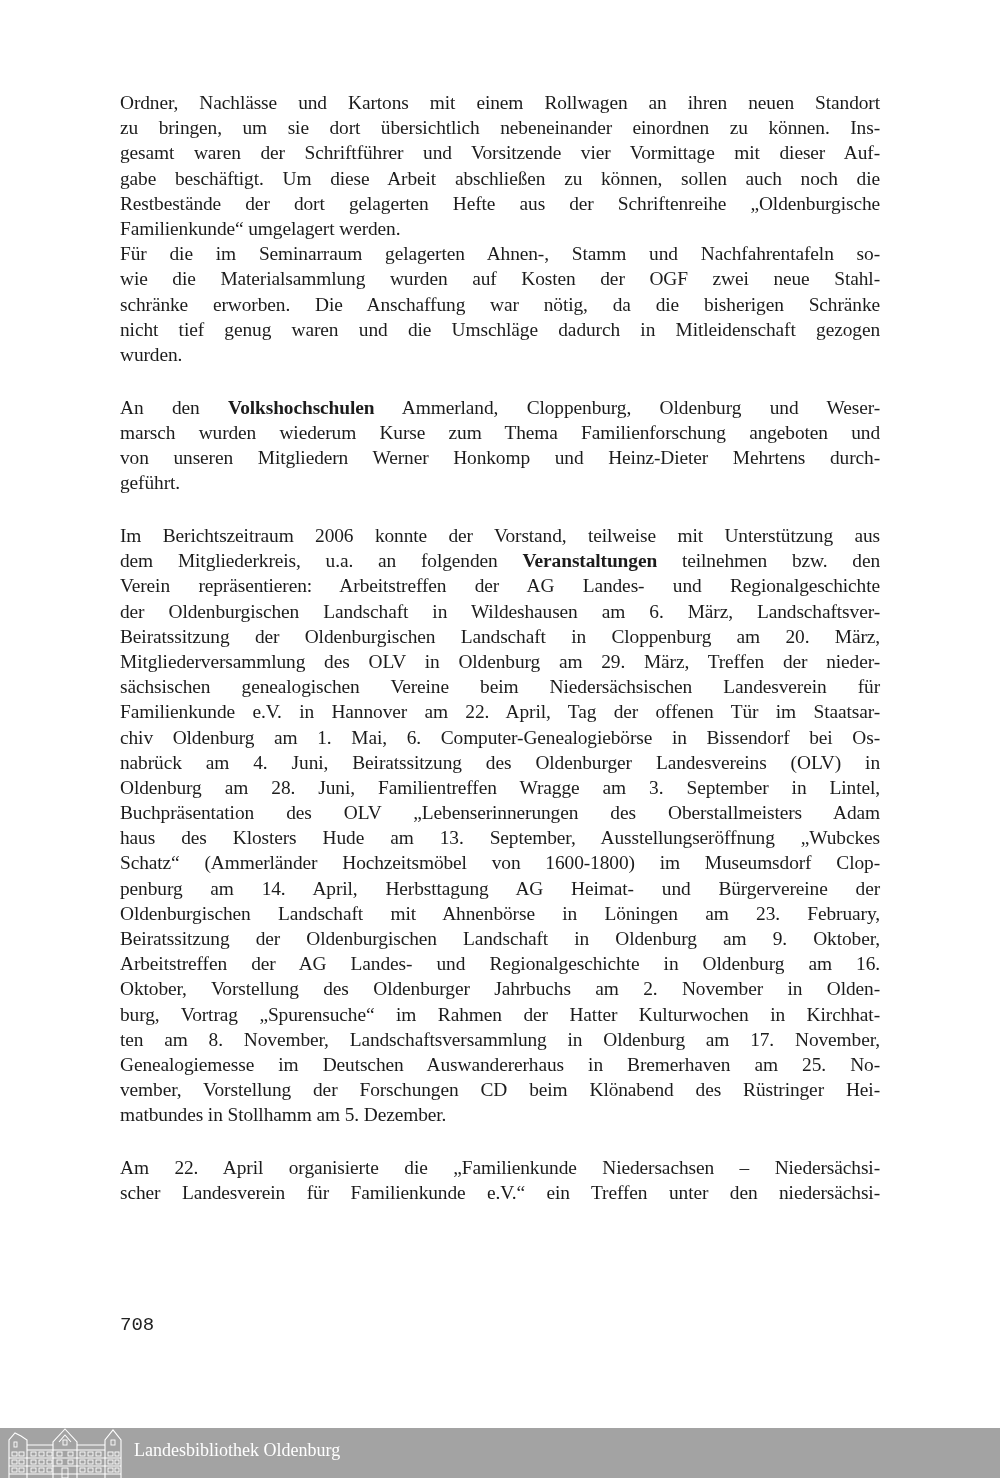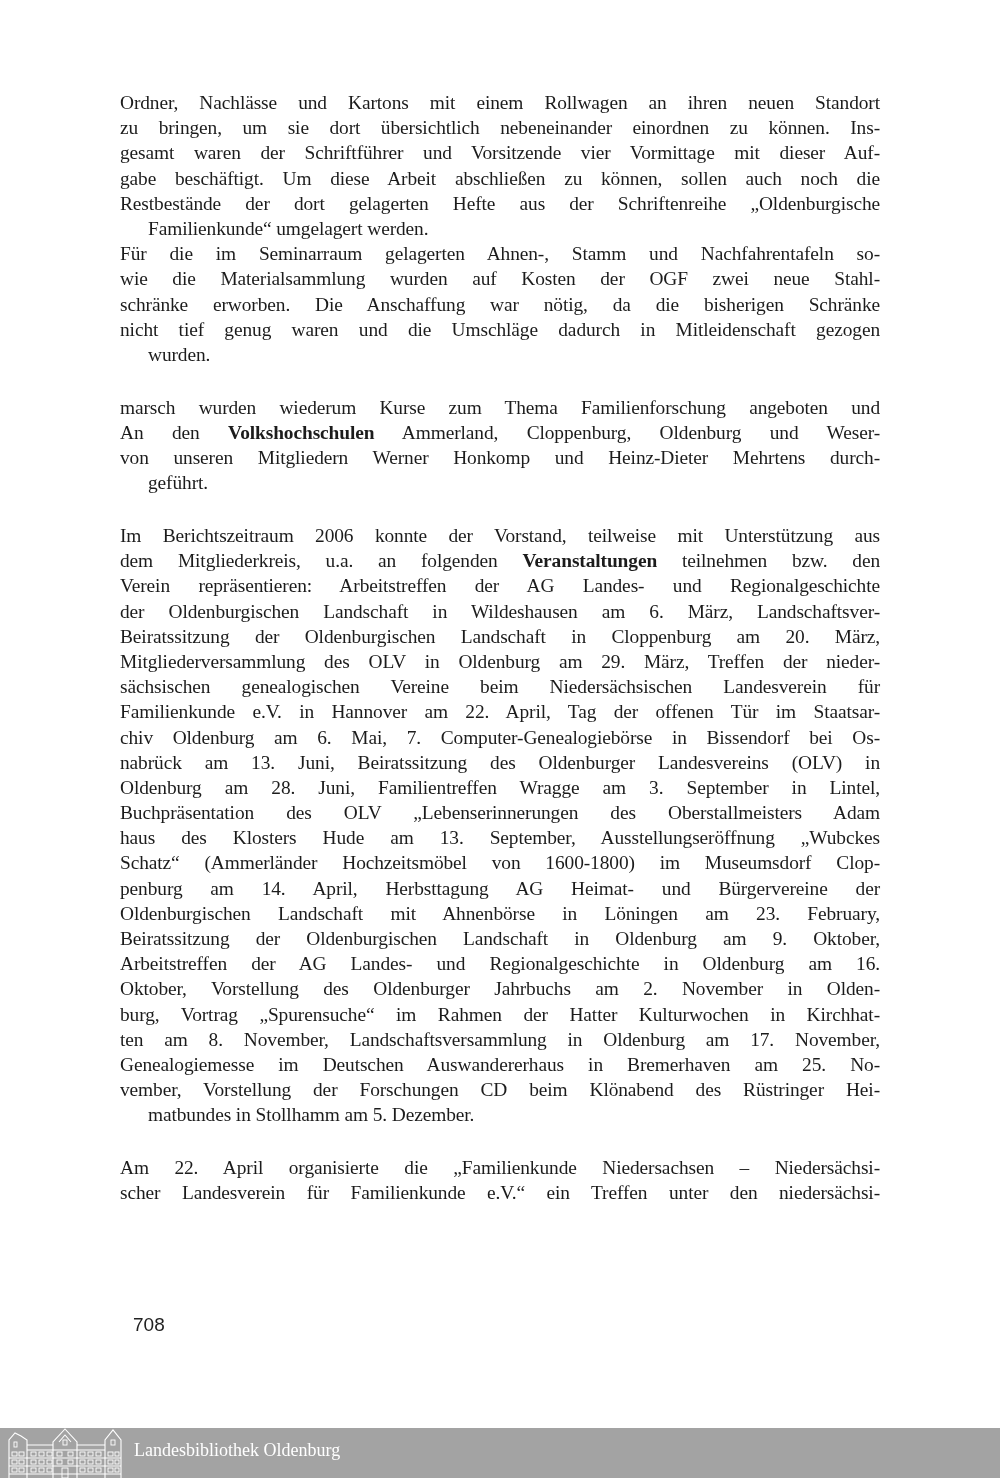--- a/index.html
+++ b/index.html
@@ -9,26 +9,26 @@
   }
   .page-text {
     position: absolute; left: 120px; top: 90px; width: 760px;
   }
   .line {
     display: block; height: 25.2px; line-height: 25.2px; font-size: 18.2px;
     white-space: nowrap; text-align: justify; text-align-last: justify;
     font-family: "Liberation Serif", "DejaVu Serif", serif;
     font-size: 19.4px; letter-spacing: -0.1px;
   }
-  .line.last { text-align-last: left; margin-left: 28px; }
+  .line.last { text-align-last: left; }
   .gap { display: block; height: 27.6px; }
   b { font-weight: bold; }
   .page-number {
-    position: absolute; left: 133px; top: 1314px; font-size: 19px;
-    font-family: Liberation Sans, sans-serif; color: #222;
+    position: absolute; left: 120px; top: 1314px; font-size: 19px;
+    font-family: Liberation Mono, monospace; color: #222;
   }
   .footer {
     position: absolute; left: 0; top: 1428px; width: 1000px; height: 50px; background: #a3a3a3;
   }
   .footer-logo { position: absolute; left: 5px; top: 0px; width: 120px; height: 50px; }
   .footer-name {
     position: absolute; left: 134px; top: 12px; color: #ffffff; font-size: 18px;
     font-family: "Liberation Serif", "DejaVu Serif", serif;
   }
 </style>
@@ -46,38 +46,38 @@
     <span class="line last">Familienkunde“ umgelagert werden.</span>
     <span class="line">Für die im Seminarraum gelagerten Ahnen-, Stamm und Nachfahrentafeln so-</span>
     <span class="line">wie die Materialsammlung wurden auf Kosten der OGF zwei neue Stahl-</span>
     <span class="line">schränke erworben. Die Anschaffung war nötig, da die bisherigen Schränke</span>
     <span class="line">nicht tief genug waren und die Umschläge dadurch in Mitleidenschaft gezogen</span>
     <span class="line last">wurden.</span>
   </div>
   <span class="gap"></span>
 
   <div>
+    <span class="line"><span>An den </span><b>Volkshochschulen</b><span> Ammerland, Cloppenburg, Oldenburg und Weser-</span></span>
     <span class="line">marsch wurden wiederum Kurse zum Thema Familienforschung angeboten und</span>
-    <span class="line"><span>An den </span><b>Volkshochschulen</b><span> Ammerland, Cloppenburg, Oldenburg und Weser-</span></span>
     <span class="line">von unseren Mitgliedern Werner Honkomp und Heinz-Dieter Mehrtens durch-</span>
     <span class="line last">geführt.</span>
   </div>
   <span class="gap"></span>
 
   <div>
     <span class="line">Im Berichtszeitraum 2006 konnte der Vorstand, teilweise mit Unterstützung aus</span>
     <span class="line"><span>dem Mitgliederkreis, u.a. an folgenden </span><b>Veranstaltungen</b><span> teilnehmen bzw. den</span></span>
     <span class="line">Verein repräsentieren: Arbeitstreffen der AG Landes- und Regionalgeschichte</span>
     <span class="line">der Oldenburgischen Landschaft in Wildeshausen am 6. März, Landschaftsver-</span>
     <span class="line">Beiratssitzung der Oldenburgischen Landschaft in Cloppenburg am 20. März,</span>
     <span class="line">Mitgliederversammlung des OLV in Oldenburg am 29. März, Treffen der nieder-</span>
     <span class="line">sächsischen genealogischen Vereine beim Niedersächsischen Landesverein für</span>
     <span class="line">Familienkunde e.V. in Hannover am 22. April, Tag der offenen Tür im Staatsar-</span>
-    <span class="line">chiv Oldenburg am 6. Mai, 7. Computer-Genealogiebörse in Bissendorf bei Os-</span>
-    <span class="line">nabrück am 13. Juni, Beiratssitzung des Oldenburger Landesvereins (OLV) in</span>
+    <span class="line">chiv Oldenburg am 1. Mai, 6. Computer-Genealogiebörse in Bissendorf bei Os-</span>
+    <span class="line">nabrück am 4. Juni, Beiratssitzung des Oldenburger Landesvereins (OLV) in</span>
     <span class="line">Oldenburg am 28. Juni, Familientreffen Wragge am 3. September in Lintel,</span>
     <span class="line">Buchpräsentation des OLV „Lebenserinnerungen des Oberstallmeisters Adam</span>
     <span class="line">haus des Klosters Hude am 13. September, Ausstellungseröffnung „Wubckes</span>
     <span class="line">Schatz“ (Ammerländer Hochzeitsmöbel von 1600-1800) im Museumsdorf Clop-</span>
     <span class="line">penburg am 14. April, Herbsttagung AG Heimat- und Bürgervereine der</span>
     <span class="line">Oldenburgischen Landschaft mit Ahnenbörse in Löningen am 23. February,</span>
     <span class="line">Beiratssitzung der Oldenburgischen Landschaft in Oldenburg am 9. Oktober,</span>
     <span class="line">Arbeitstreffen der AG Landes- und Regionalgeschichte in Oldenburg am 16.</span>
     <span class="line">Oktober, Vorstellung des Oldenburger Jahrbuchs am 2. November in Olden-</span>
     <span class="line">burg, Vortrag „Spurensuche“ im Rahmen der Hatter Kulturwochen in Kirchhat-</span>

